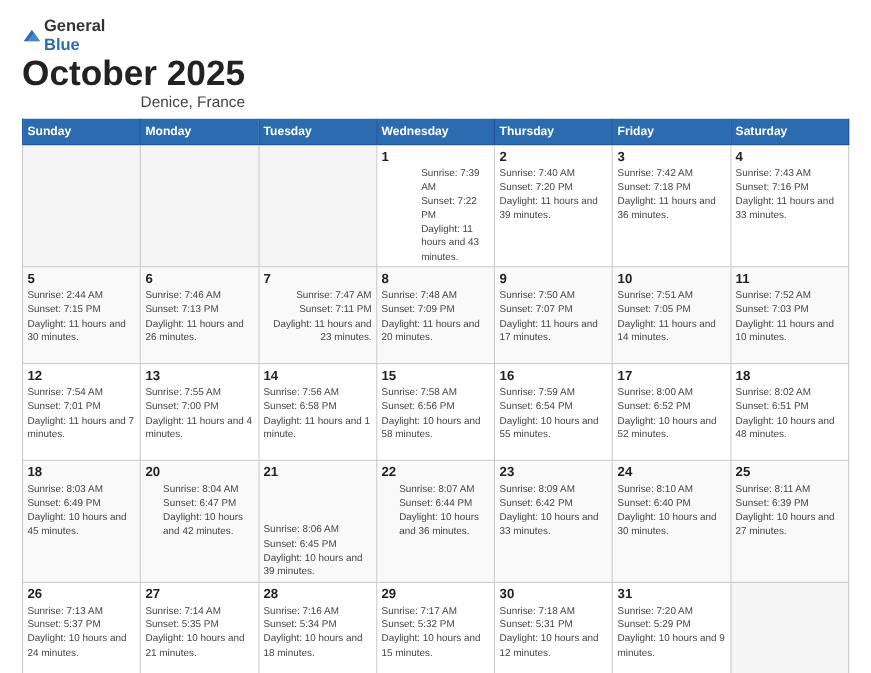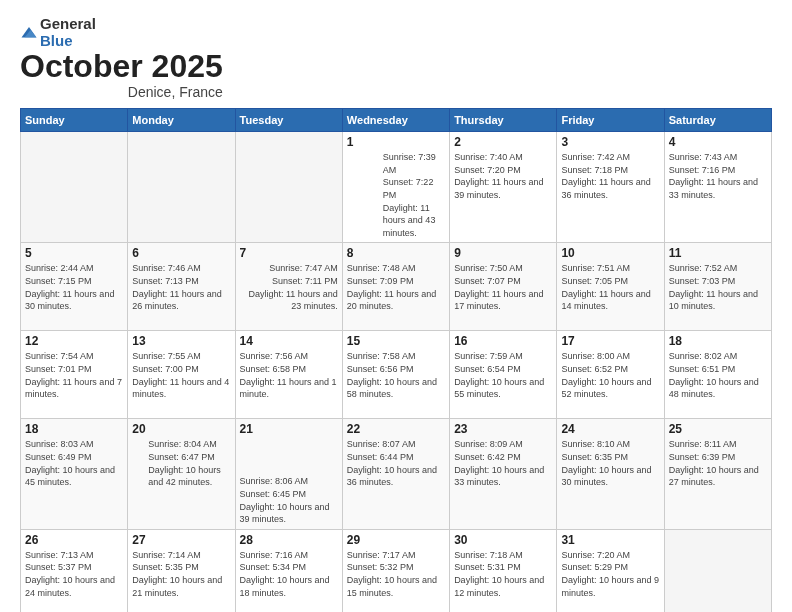--- a/index.html
+++ b/index.html
@@ -270,34 +270,34 @@
 Daylight: 10 hours and 42 minutes.</div>
           </td>
           <td>
             <span class="day-number">21</span>
             <div class="day-info" style="white-space: pre-line; margin-top: 39px;">Sunrise: 8:06 AM
 Sunset: 6:45 PM
 Daylight: 10 hours and 39 minutes.</div>
           </td>
           <td>
             <span class="day-number">22</span>
-            <div class="day-info" style="white-space: pre-line;">Sunrise: 8:07 AM
+            <div class="day-info" style="white-space: pre-line; margin-left: 16px;">Sunrise: 8:07 AM
 Sunset: 6:44 PM
 Daylight: 10 hours and 36 minutes.</div>
           </td>
           <td>
             <span class="day-number">23</span>
             <div class="day-info" style="white-space: pre-line;">Sunrise: 8:09 AM
 Sunset: 6:42 PM
 Daylight: 10 hours and 33 minutes.</div>
           </td>
           <td>
             <span class="day-number">24</span>
             <div class="day-info" style="white-space: pre-line;">Sunrise: 8:10 AM
-Sunset: 6:35 PM
+Sunset: 6:40 PM
 Daylight: 10 hours and 30 minutes.</div>
           </td>
           <td>
             <span class="day-number">25</span>
             <div class="day-info" style="white-space: pre-line;">Sunrise: 8:11 AM
 Sunset: 6:39 PM
 Daylight: 10 hours and 27 minutes.</div>
           </td>
         </tr>
         <tr>

